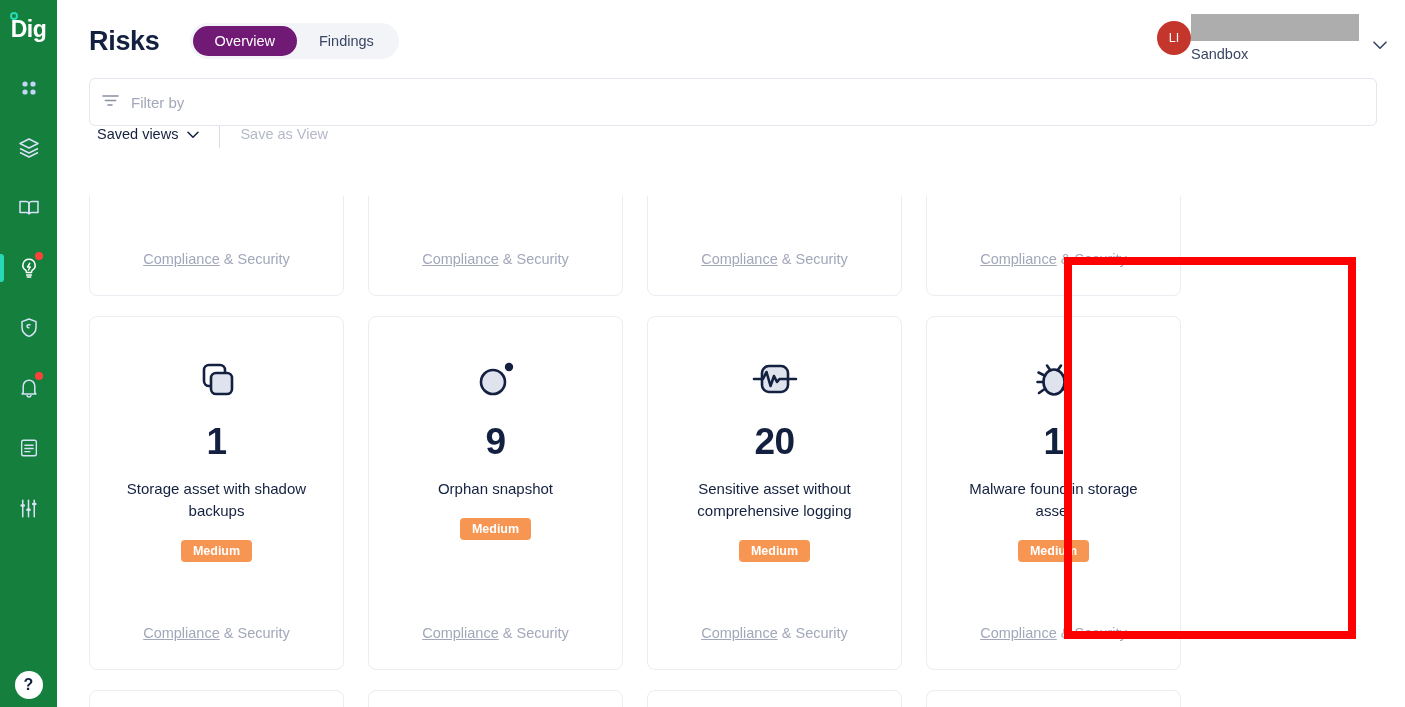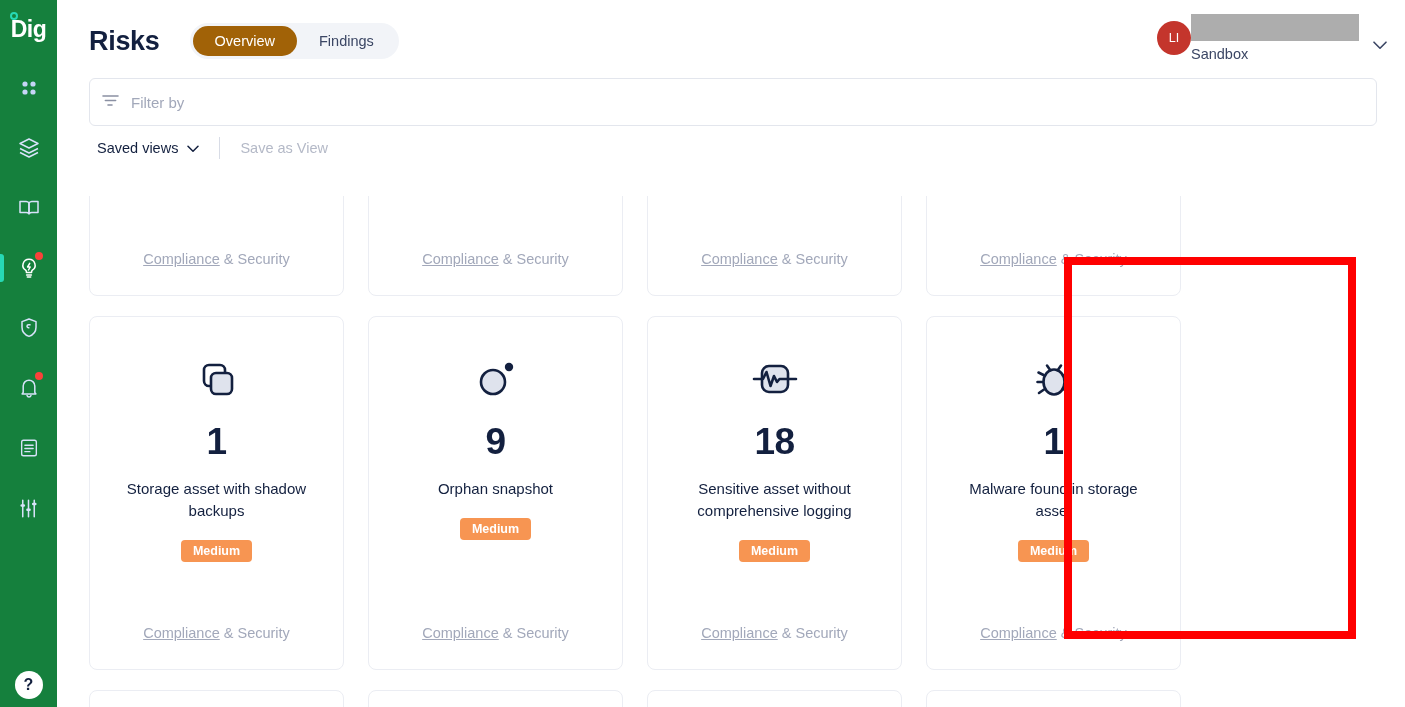--- a/index.html
+++ b/index.html
@@ -68,21 +68,21 @@
   }
   .tabs {
     display: inline-flex; align-items: center;
     background: #F2F4F8; border-radius: 18px; padding: 3px;
     margin-top: -4px;
   }
   .tab {
     font-size: 14.5px; padding: 7px 22px; border-radius: 16px;
     color: #3B4664; cursor: pointer; white-space: nowrap;
   }
-  .tab.active { background: #a16207; color: #ffffff; text-align: right; }
+  .tab.active { background: #701a75; color: #ffffff; text-align: right; }
 
   .account {
     position: absolute; right: 18px; top: 14px;
     display: flex; align-items: flex-start;
   }
   .avatar {
     width: 34px; height: 34px; border-radius: 50%;
     background: #C4352C; color: #fff;
     display: flex; align-items: center; justify-content: center;
     font-size: 12.5px; font-weight: 500; margin-top: 7px;
@@ -94,21 +94,21 @@
 
   
   .filter-zone { padding: 0 24px 0 32px; }
   .filter-box {
     height: 48px; border: 1px solid #E3E6ED; border-radius: 6px;
     display: flex; align-items: center; padding: 0 12px; background: #fff;
     margin-right: 4px;
   }
   .filter-placeholder { font-size: 15px; color: #A2A8BA; margin-left: 12px; }
 
-  .views-row { display: flex; align-items: center; height: 44px; padding-left: 8px; }
+  .views-row { display: flex; align-items: flex-start; height: 44px; padding-left: 8px; }
   .saved-views { display: flex; align-items: center; cursor: pointer; }
   .saved-views span { font-size: 14.5px; color: #13203F; font-weight: 500; }
   .saved-views .chev { margin-left: 9px; color: #13203F; }
   .vrule { width: 1px; height: 22px; background: #D8DCE6; margin: 0 20px; }
   .save-as-view { font-size: 14.5px; color: #B4B9C7; cursor: pointer; }
 
   
   .grid-viewport {
     position: absolute; left: 32px; top: 196px;
     width: 1341px; height: 511px; overflow: hidden;
@@ -314,21 +314,21 @@
             <div class="sev-badge" style="background:#F79552">Medium</div>
             <div class="card-footer"><span class="link">Compliance</span><span> &amp; Security</span></div>
           </div>
           <div class="card">
             <div class="card-icon">
               <svg width="50" height="50" viewBox="0 0 50 50" fill="none">
                 <rect x="12" y="12" width="26" height="26" rx="7" fill="#DFE3ED" stroke="#13203F" stroke-width="2.6"></rect>
                 <path d="M4 25h9l3.5-7 4 14 3.5-10 3 6 2.5-3H46" stroke="#13203F" stroke-width="2.6" stroke-linecap="round" stroke-linejoin="round" fill="none"></path>
               </svg>
             </div>
-            <div class="card-count">18</div>
+            <div class="card-count">20</div>
             <div class="card-title">Sensitive asset without comprehensive logging</div>
             <div class="sev-badge" style="background:#F79552">Medium</div>
             <div class="card-footer"><span class="link">Compliance</span><span> &amp; Security</span></div>
           </div>
           <div class="card">
             <div class="card-icon">
               <svg width="50" height="50" viewBox="0 0 50 50" fill="none">
                 <ellipse cx="25" cy="28" rx="10.5" ry="12.5" fill="#DFE3ED" stroke="#13203F" stroke-width="2.6"></ellipse>
                 <path d="M18 11.5l3.5 5M32 11.5l-3.5 5M14.5 21l-5-2.5M35.5 21l5-2.5M14 28h-5.5M36 28H41.5M15 35.5l-5 3.5M35 35.5l5 3.5" stroke="#13203F" stroke-width="2.6" stroke-linecap="round"></path>
               </svg>

